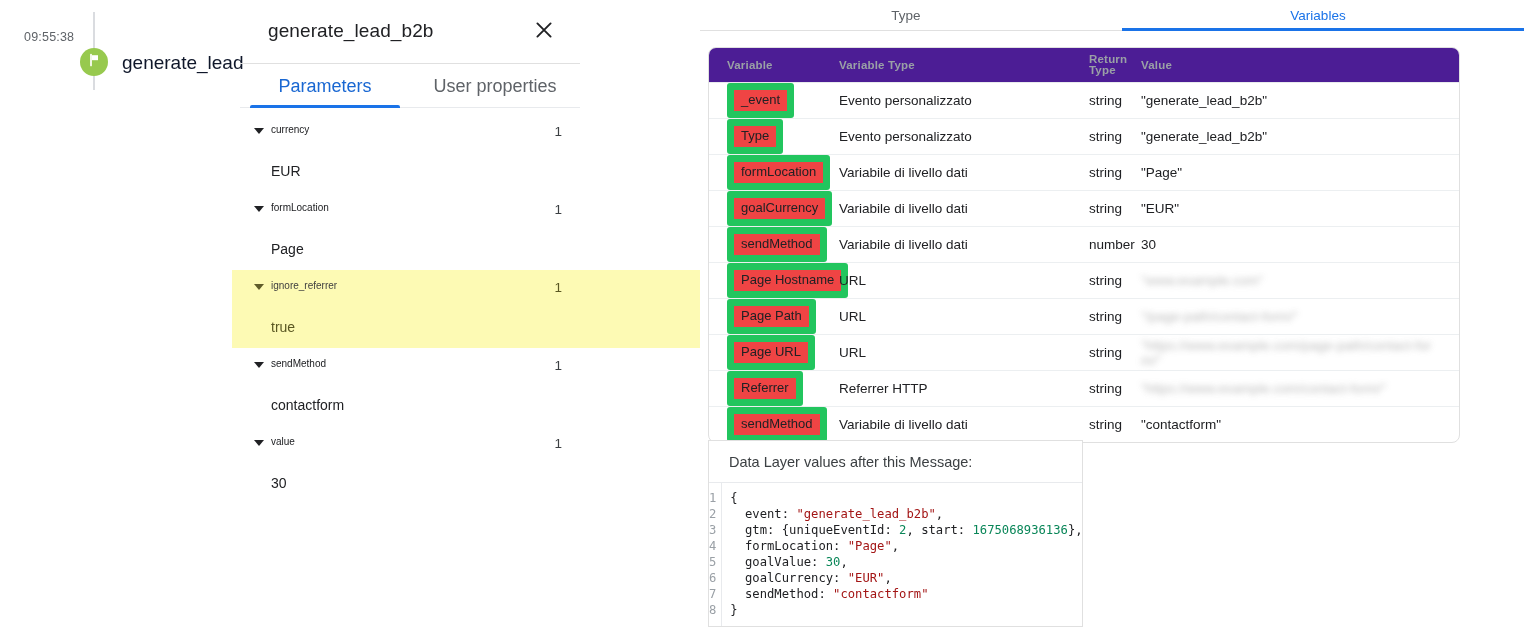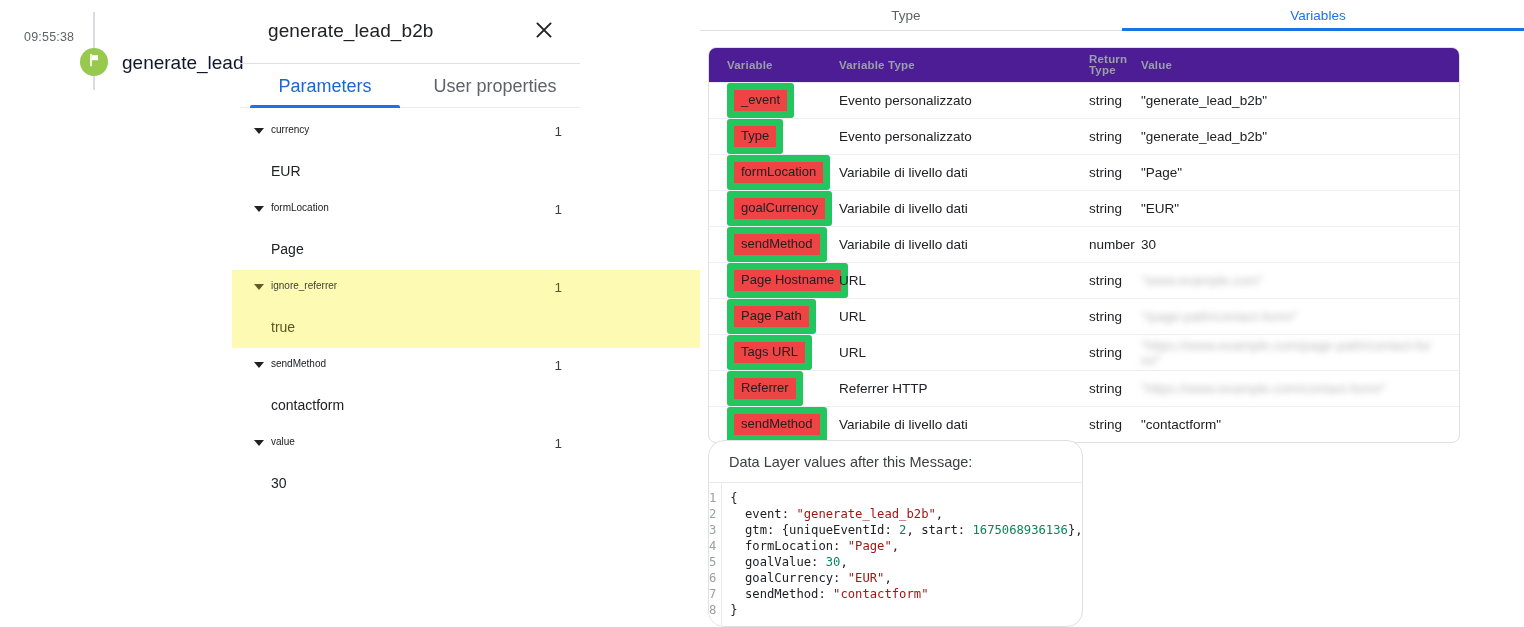--- a/index.html
+++ b/index.html
@@ -152,21 +152,21 @@
     color: #9e9e9e;
     filter: blur(3.4px);
     opacity: .72;
     user-select: none;
   }
 
   
   #dlpanel {
     position: absolute; left: 8px; top: 440px;
     width: 375px;
-    border: 1px solid #e0e0e0; border-radius: 16px;
+    border: 1px solid #e0e0e0; border-radius: 0;
     background: #fff; overflow: hidden;
   }
   .dlhead {
     height: 42px; display: flex; align-items: center;
     padding-left: 20px; font-size: 14.5px; color: #3c4043;
     border-bottom: 1px solid #e8eaed;
   }
   .dlbody { display: flex; font-family: "DejaVu Sans Mono", monospace; font-size: 12.2px; }
   .dlnums {
     width: 28px; text-align: right; padding: 7px 5px 8px 0;
@@ -310,21 +310,21 @@
             <div class="c3 vret">string</div>
             <div class="c4 vval redact">"www.example.com"</div>
           </div>
           <div class="vrow">
             <div class="c1"><span class="chip">Page Path</span></div>
             <div class="c2 vtype">URL</div>
             <div class="c3 vret">string</div>
             <div class="c4 vval redact">"/page-path/contact-form/"</div>
           </div>
           <div class="vrow">
-            <div class="c1"><span class="chip">Tags URL</span></div>
+            <div class="c1"><span class="chip">Page URL</span></div>
             <div class="c2 vtype">URL</div>
             <div class="c3 vret">string</div>
             <div class="c4 vval redact">"https://www.example.com/page-path/contact-form/"</div>
           </div>
           <div class="vrow">
             <div class="c1"><span class="chip">Referrer</span></div>
             <div class="c2 vtype">Referrer HTTP</div>
             <div class="c3 vret">string</div>
             <div class="c4 vval redact">"https://www.example.com/contact-form/"</div>
           </div>

